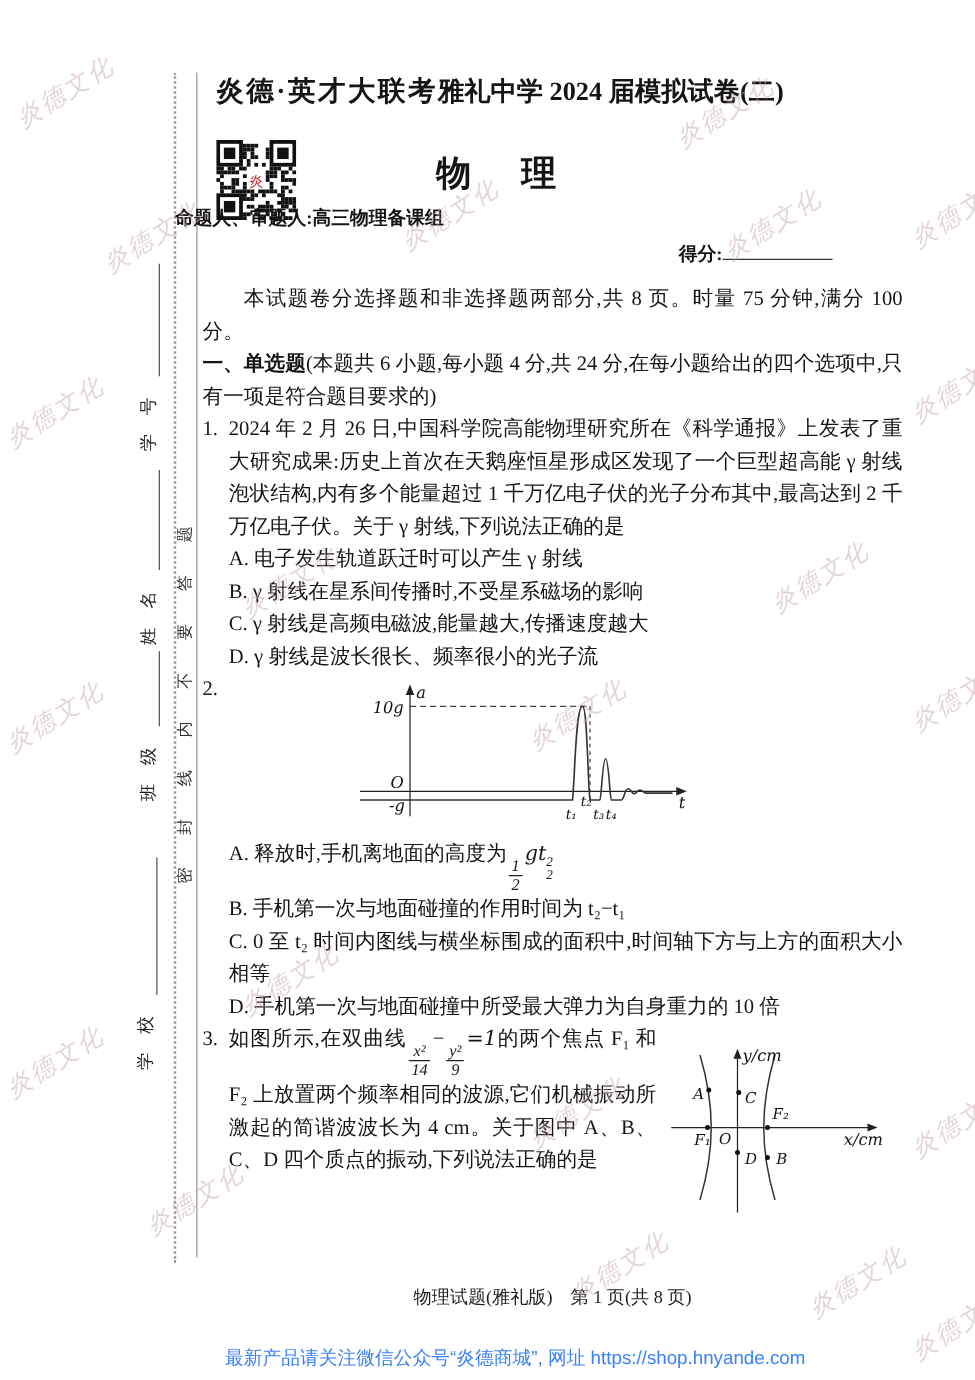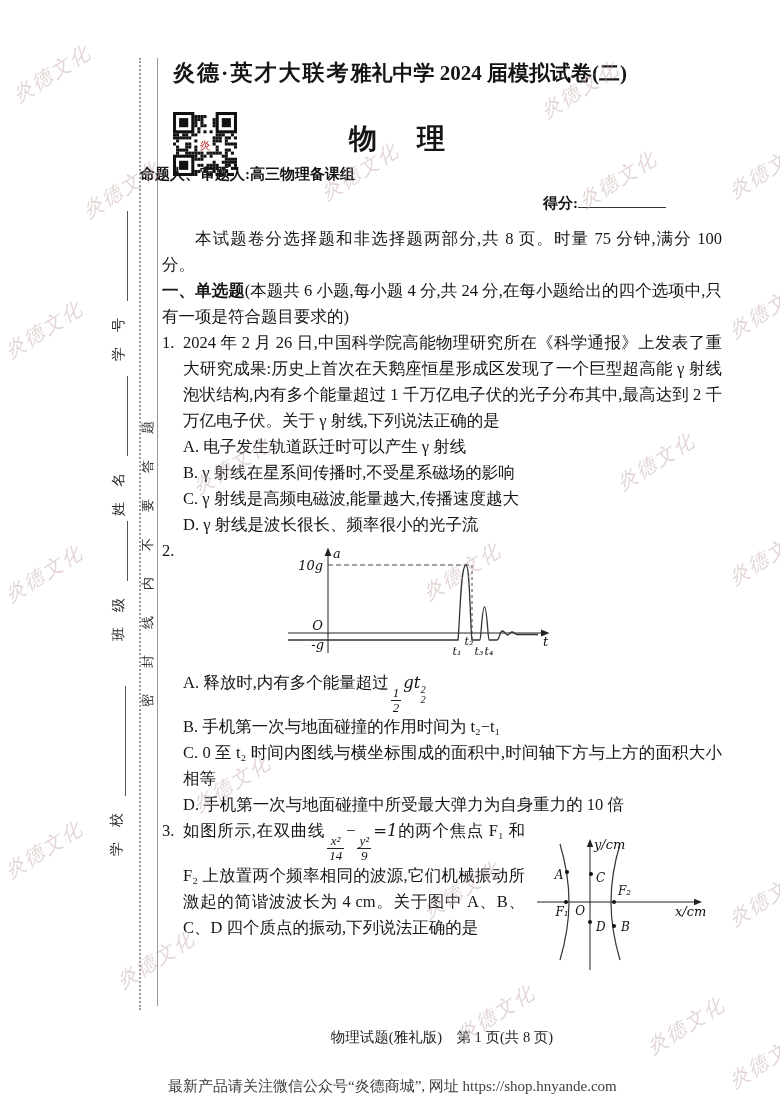--- a/index.html
+++ b/index.html
@@ -39,22 +39,22 @@
   .frac .fn{border-bottom:1px solid #222;padding:0 2px;display:block}
   .frac .fd{padding:0 2px;display:block}
   .ss{display:inline-flex;flex-direction:column;vertical-align:-5px;font-size:10.5px;line-height:10px;font-style:italic}
   .fig-q2{margin:5px 0 7px 118px;line-height:0}
   .fig-q3{float:right;width:175px;height:140px;margin:18px 14px 2px 8px;line-height:0}
   .axlbl{font:italic 13px "DejaVu Serif",serif;fill:#111}
   .ticklbl{font:italic 11px "DejaVu Serif",serif;fill:#111}
   .ptlbl{font:italic 12px "DejaVu Serif",serif;fill:#111}
   
   .pagelabel{position:absolute;left:162px;top:1028px;width:560px;text-align:center;font-size:14.5px;color:#1d1d1d}
-  .promo{position:absolute;left:168px;top:1077px;font-family:Liberation Serif, serif;
-         font-size:15px;color:#404040}
+  .promo{position:absolute;left:180px;top:1077px;font-family:Liberation Sans, sans-serif;
+         font-size:15px;color:#3b82f6}
 </style>
 </head>
 <body>
 
 <div class="page" id="page">
 
   <div class="seal-dotted"></div>
   <div class="seal-solid"></div>
   <div class="sealtext">密封线内不要答题</div>
 
@@ -270,21 +270,21 @@
         <text class="axlbl" x="43" y="87" text-anchor="end">O</text>
         <text class="axlbl" x="44" y="106" text-anchor="end">-g</text>
         <text class="ticklbl" x="177" y="112" text-anchor="middle">t₁</text>
         <text class="ticklbl" x="189" y="102" text-anchor="middle">t₂</text>
         <text class="ticklbl" x="199" y="112" text-anchor="middle">t₃</text>
         <text class="ticklbl" x="209" y="112" text-anchor="middle">t₄</text>
       </svg>
     </div>
 
     <div class="opt">
-      <span>A. 释放时,内有多个能量超过</span><span class="frac">
+      <span>A. 释放时,手机离地面的高度为</span><span class="frac">
           <span class="fn">1</span>
           <span class="fd">2</span>
         </span><span class="var">gt</span><span class="ss">
           <span>2</span>
           <span>2</span>
         </span>
     </div>
     <div class="opt">B. 手机第一次与地面碰撞的作用时间为 t₂−t₁</div>
     <div class="opt">C. 0 至 t₂ 时间内图线与横坐标围成的面积中,时间轴下方与上方的面积大小相等</div>
     <div class="opt">D. 手机第一次与地面碰撞中所受最大弹力为自身重力的 10 倍</div>

